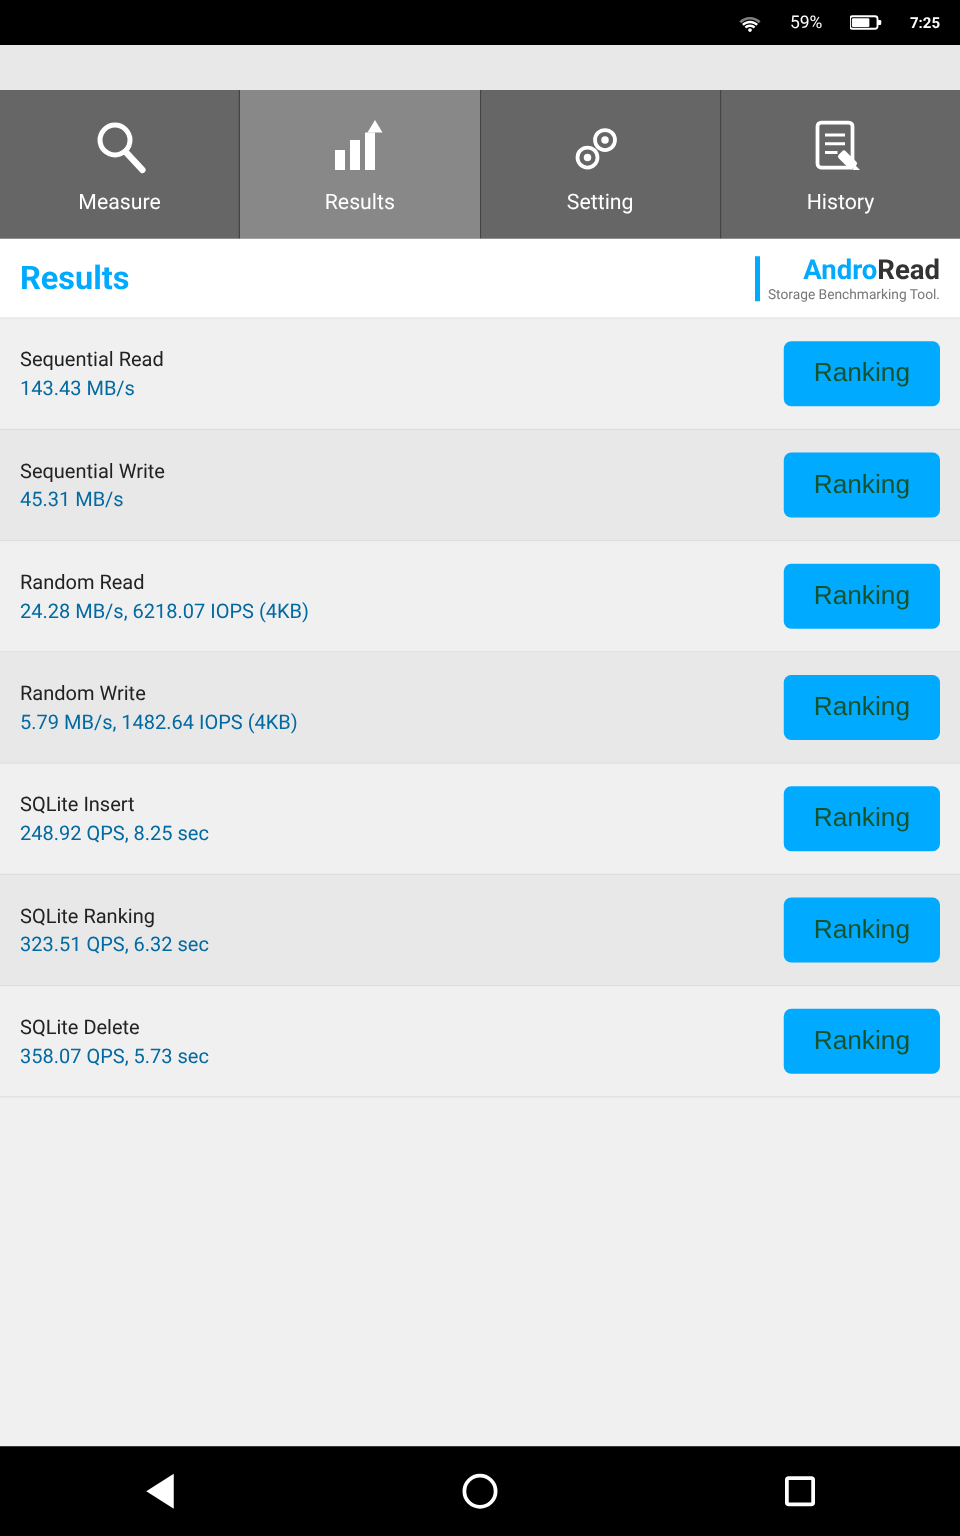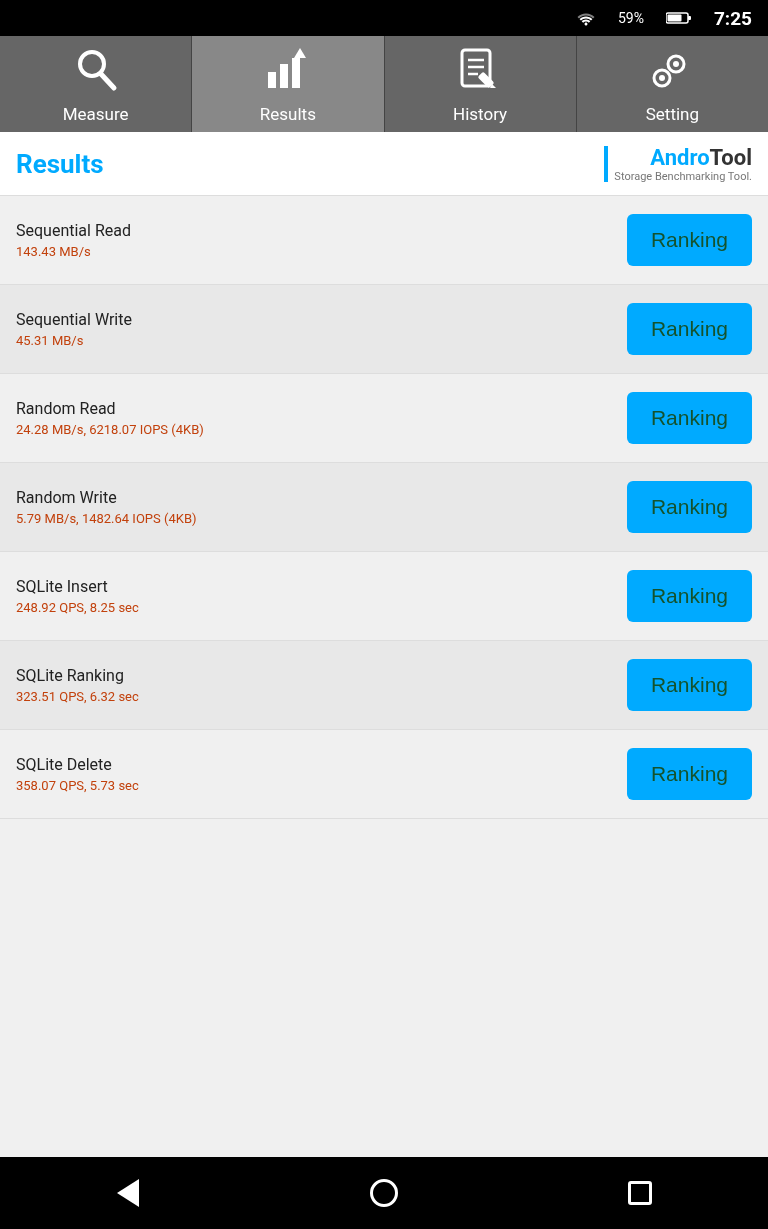--- a/index.html
+++ b/index.html
@@ -26,22 +26,23 @@
     }
     .status-icons {
       display: flex;
       align-items: center;
       gap: 22px;
     }
 
     
     .nav-tabs {
       display: flex;
-      height: 96px;
+      height: 119px;
       background: #555;
+      margin-top: 36px;
     }
     .nav-tab {
       flex: 1;
       display: flex;
       flex-direction: column;
       align-items: center;
       justify-content: center;
       cursor: pointer;
       background: #666;
       border-right: 1px solid #444;
@@ -128,22 +129,22 @@
       display: flex;
       flex-direction: column;
       gap: 4px;
     }
     .result-name {
       font-size: 16px;
       color: #222;
       font-weight: 400;
     }
     .result-value {
-      font-size: 13px;
-      color: #c2410c;
+      font-size: 16px;
+      color: #0369a1;
     }
     .ranking-btn {
       background: #00aaff;
       color: #14532d;
       border: none;
       border-radius: 6px;
       padding: 14px 24px;
       font-size: 21px;
       cursor: pointer;
       font-weight: 500;
@@ -201,21 +202,21 @@
       <path d="M10 6.5c-2.5 0-4.8 1-6.4 2.7l1.4 1.4c1.2-1.3 2.9-2.1 5-2.1s3.8.8 5 2.1l1.4-1.4C14.8 7.5 12.5 6.5 10 6.5z"></path>
       <path d="M10 3.5C6.7 3.5 3.7 4.8 1.5 7L3 8.5C4.8 6.6 7.3 5.5 10 5.5s5.2 1.1 7 3L18.5 7C16.3 4.8 13.3 3.5 10 3.5z" opacity="0.5"></path>
     </svg>
     <span>59%</span>
 
     <svg width="26" height="14" viewBox="0 0 26 14" fill="white">
       <rect x="0" y="2" width="22" height="10" rx="2" ry="2" stroke="white" stroke-width="1.5" fill="none"></rect>
       <rect x="22" y="5" width="3" height="4" rx="1" fill="white"></rect>
       <rect x="1.5" y="3.5" width="14" height="7" rx="1" fill="white"></rect>
     </svg>
-    <span style="font-size:19px; font-weight:bold;">7:25</span>
+    <span style="font-size:12px; font-weight:bold;">7:25</span>
   </div>
 </div>
 
 <div class="nav-tabs">
 
   <div class="nav-tab">
     <div class="tab-icon">
       <svg width="52" height="52" viewBox="0 0 52 52" fill="white">
         <circle cx="22" cy="20" r="12" stroke="white" stroke-width="4" fill="none"></circle>
         <line x1="31" y1="30" x2="44" y2="44" stroke="white" stroke-width="5" stroke-linecap="round"></line>
@@ -229,58 +230,58 @@
       <svg width="52" height="52" viewBox="0 0 52 52" fill="white">
 
         <rect x="6" y="28" width="8" height="16" fill="white"></rect>
         <rect x="18" y="20" width="8" height="24" fill="white"></rect>
         <rect x="30" y="14" width="8" height="30" fill="white"></rect>
 
         <polygon points="38,4 44,14 32,14" fill="white"></polygon>
       </svg>
     </div>
     <span class="tab-label">Results</span>
-  </div>
-
-  <div class="nav-tab">
-    <div class="tab-icon">
-      <svg width="52" height="52" viewBox="0 0 52 52" fill="white">
-        <rect x="8" y="6" width="28" height="36" rx="3" stroke="white" stroke-width="3" fill="none"></rect>
-        <line x1="14" y1="16" x2="30" y2="16" stroke="white" stroke-width="2.5"></line>
-        <line x1="14" y1="23" x2="30" y2="23" stroke="white" stroke-width="2.5"></line>
-        <line x1="14" y1="30" x2="24" y2="30" stroke="white" stroke-width="2.5"></line>
-
-        <rect x="28" y="28" width="8" height="16" rx="2" transform="rotate(-45 32 36)" fill="white"></rect>
-        <polygon points="38,40 42,44 36,44" fill="white"></polygon>
-      </svg>
-    </div>
-    <span class="tab-label">History</span>
   </div>
 
   <div class="nav-tab">
     <div class="tab-icon">
       <svg width="52" height="52" viewBox="0 0 52 52" fill="white">
         <circle cx="30" cy="20" r="8" stroke="white" stroke-width="3" fill="none"></circle>
         <circle cx="30" cy="20" r="3" fill="white"></circle>
         <circle cx="16" cy="34" r="8" stroke="white" stroke-width="3" fill="none"></circle>
         <circle cx="16" cy="34" r="3" fill="white"></circle>
       </svg>
     </div>
     <span class="tab-label">Setting</span>
   </div>
 
+  <div class="nav-tab">
+    <div class="tab-icon">
+      <svg width="52" height="52" viewBox="0 0 52 52" fill="white">
+        <rect x="8" y="6" width="28" height="36" rx="3" stroke="white" stroke-width="3" fill="none"></rect>
+        <line x1="14" y1="16" x2="30" y2="16" stroke="white" stroke-width="2.5"></line>
+        <line x1="14" y1="23" x2="30" y2="23" stroke="white" stroke-width="2.5"></line>
+        <line x1="14" y1="30" x2="24" y2="30" stroke="white" stroke-width="2.5"></line>
+
+        <rect x="28" y="28" width="8" height="16" rx="2" transform="rotate(-45 32 36)" fill="white"></rect>
+        <polygon points="38,40 42,44 36,44" fill="white"></polygon>
+      </svg>
+    </div>
+    <span class="tab-label">History</span>
+  </div>
+
 </div>
 
 <div class="page-header">
   <span class="page-title">Results</span>
   <div class="brand-container">
     <div class="brand-bar"></div>
     <div class="brand-logo">
       <span class="brand-name">
-        <span style="color:#00aaff">Andro</span><span style="color:#333">Tool</span>
+        <span style="color:#00aaff">Andro</span><span style="color:#333">Read</span>
       </span>
       <span class="brand-tagline">Storage Benchmarking Tool.</span>
     </div>
   </div>
 </div>
 
 <div class="results-list" id="results-container">
 <div class="result-row">
       <div class="result-info">
         <span class="result-name">Sequential Read</span>

